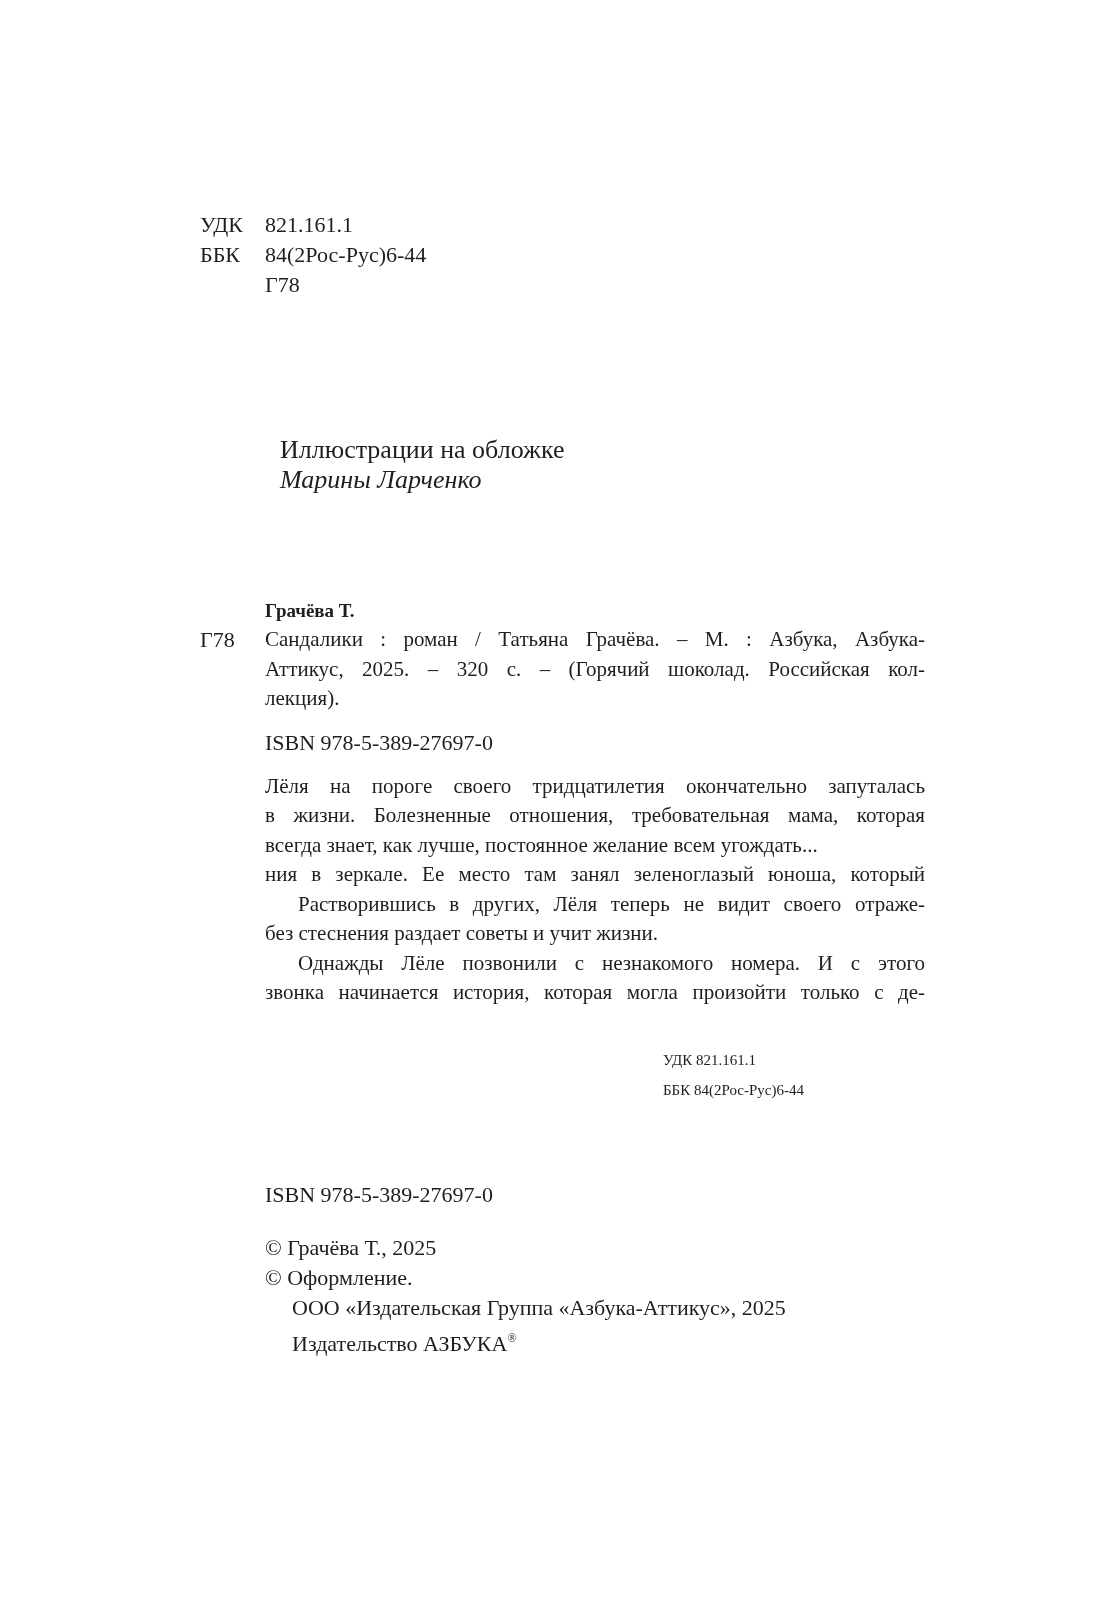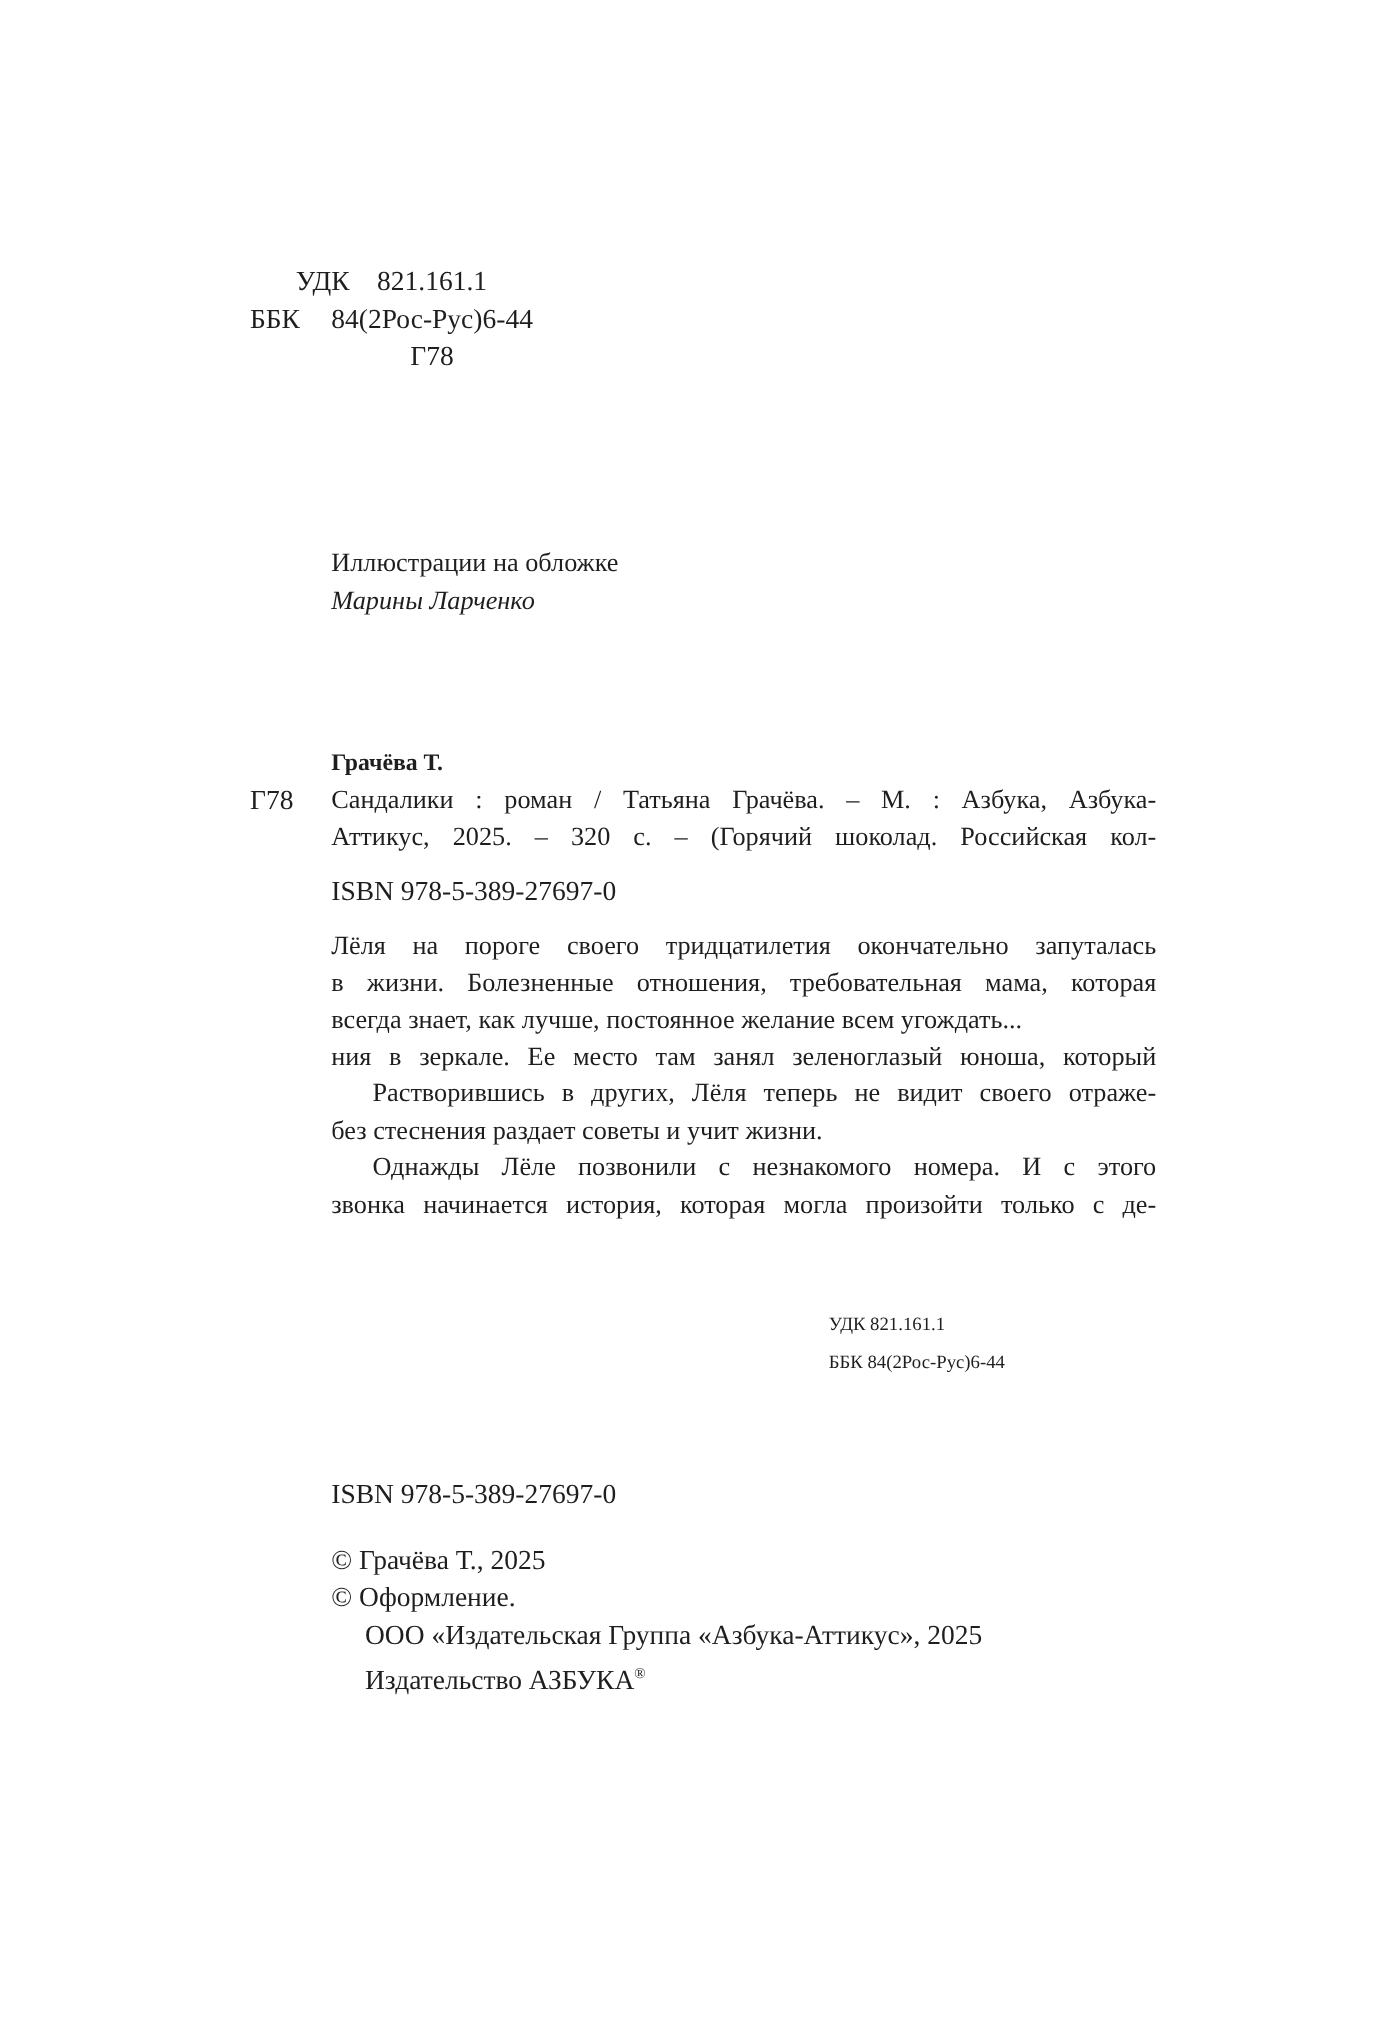--- a/index.html
+++ b/index.html
@@ -9,25 +9,25 @@
     background: #ffffff;
     position: relative;
     overflow: hidden;
     font-family: "Liberation Serif", "DejaVu Serif", serif;
     color: #1e1e1e;
   }
   .abs { position: absolute; white-space: nowrap; }
 
   
   #class-block { position: absolute; left: 200px; top: 210px; }
-  .class-row { display: flex; height: 30px; font-size: 22px; line-height: 30px; justify-content: center; }
+  .class-row { display: flex; height: 30px; font-size: 22px; line-height: 30px; }
   .class-label { width: 65px; }
 
   
-  #illustrations { position: absolute; left: 265px; top: 435px; font-size: 21px; line-height: 30px; }
+  #illustrations { position: absolute; left: 280px; top: 435px; font-size: 26px; line-height: 30px; }
   .italic { font-style: italic; }
 
   
   #biblio-author { left: 265px; top: 596px; font-size: 19px; line-height: 30px; font-weight: bold; }
   #biblio-code { left: 200px; top: 625px; font-size: 22px; line-height: 30px; }
   #biblio-body {
     position: absolute;
     left: 265px;
     top: 625px;
     width: 660px;
@@ -71,20 +71,21 @@
   <div>Иллюстрации на обложке</div>
   <div class="italic">Марины Ларченко</div>
 </div>
 
 <div class="abs" id="biblio-author">Грачёва Т.</div>
 <div class="abs" id="biblio-code">Г78</div>
 
 <div id="biblio-body">
   <span class="justify-line">Сандалики : роман / Татьяна Грачёва. – М. : Азбука, Азбука-</span>
   <span class="justify-line">Аттикус, 2025. – 320 с. – (Горячий шоколад. Российская кол-</span>
+  <span class="last-line">лекция).</span>
 
   <div class="isbn-line">ISBN 978-5-389-27697-0</div>
 
   <div class="para-block">
     <span class="justify-line">Лёля на пороге своего тридцатилетия окончательно запуталась</span>
     <span class="justify-line">в жизни. Болезненные отношения, требовательная мама, которая</span>
     <span class="last-line">всегда знает, как лучше, постоянное желание всем угождать...</span>
 
     <span class="justify-line">ния в зеркале. Ее место там занял зеленоглазый юноша, который</span>
     <span class="justify-line indent">Растворившись в других, Лёля теперь не видит своего отраже-</span>

